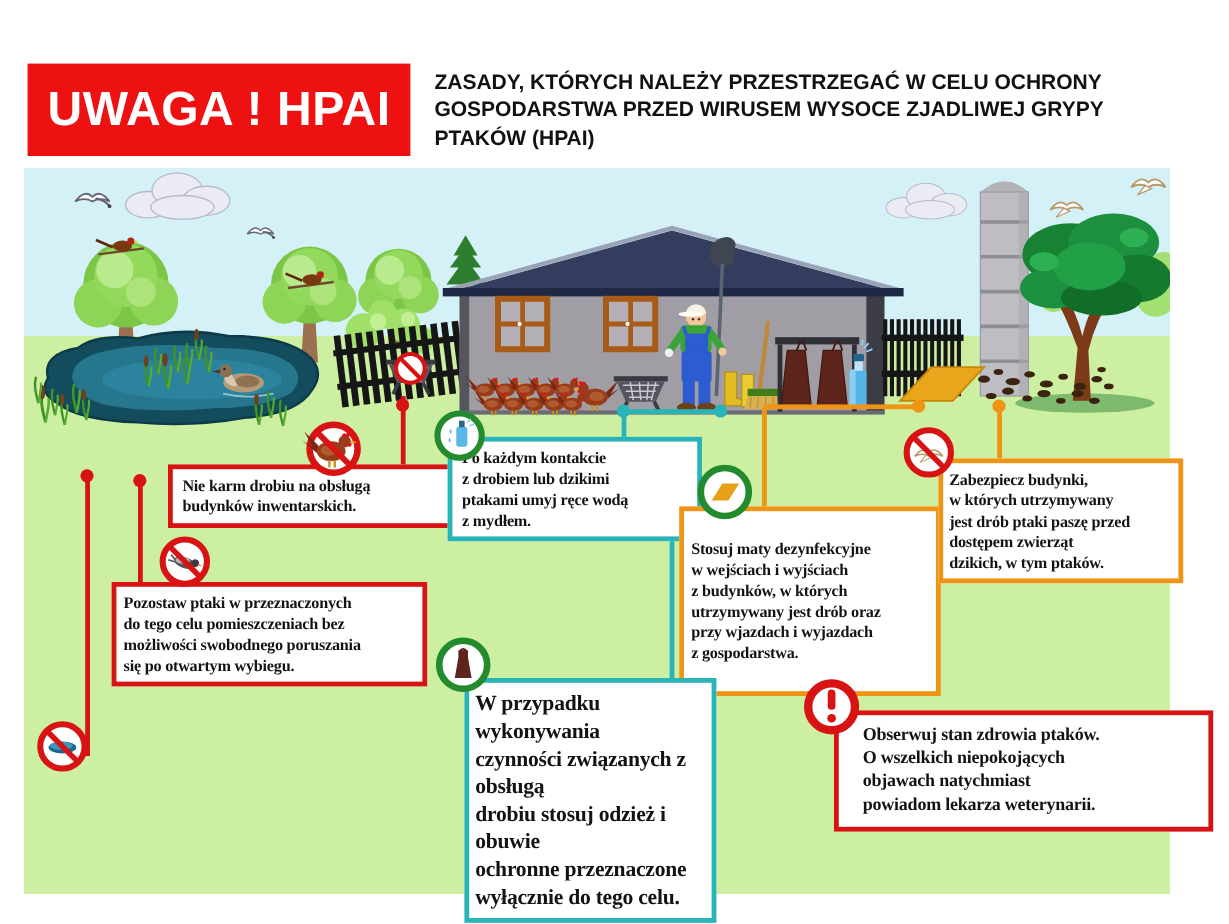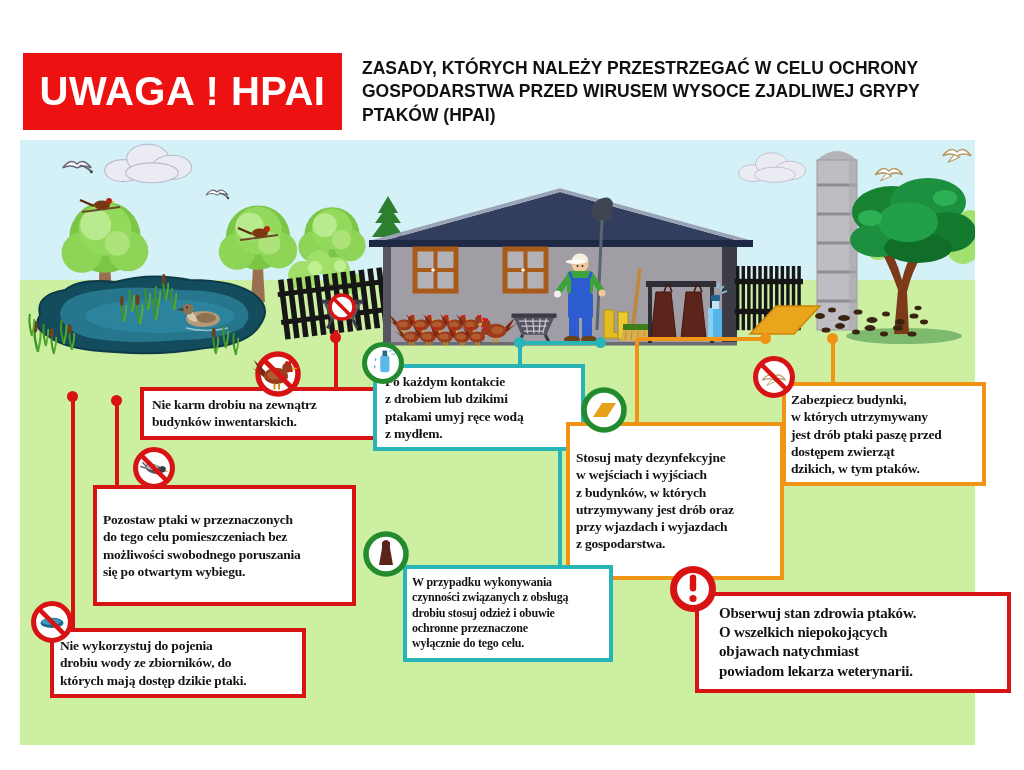--- a/index.html
+++ b/index.html
@@ -335,45 +335,42 @@
   <div class="line teal" style="left:518px;top:343px;width:4px;height:23px;"></div>
   <div class="dot teal" style="left:514px;top:337px;"></div>
   <div class="dot teal" style="left:595px;top:337px;"></div>
   <div class="line teal" style="left:558px;top:446px;width:4px;height:121px;"></div>
   <div class="line orange" style="left:637px;top:337px;width:125px;height:4px;"></div>
   <div class="line orange" style="left:635px;top:339px;width:4px;height:85px;"></div>
   <div class="dot orange" style="left:760px;top:333px;"></div>
   <div class="line orange" style="left:831px;top:339px;width:4px;height:45px;"></div>
   <div class="dot orange" style="left:827px;top:333px;"></div>
 
-  <div class="callout" style="left:140px;top:387px;width:228px;font-size:13.5px;border-color:#d81313;">Nie karm drobiu na zewnątrz
+  <div class="callout" style="left:140px;top:387px;width:228px;font-size:13.5px;border-color:#d81313;">Nie karm drobiu na obsługą
 budynków inwentarskich.</div>
-  <div class="callout" style="left:93px;top:485px;width:243px;font-size:13.5px;border-color:#d81313;padding:22px 6px;">Pozostaw ptaki w przeznaczonych
+  <div class="callout" style="left:93px;top:485px;width:243px;font-size:13.5px;border-color:#d81313;padding:5px 6px;">Pozostaw ptaki w przeznaczonych
 do tego celu pomieszczeniach bez
 możliwości swobodnego poruszania
 się po otwartym wybiegu.</div>
-  <div class="callout" style="left:50px;top:628px;width:236px;font-size:13.5px;border-color:#d81313;padding:5px 6px;">Nie wykorzystuj do pojenia
-drobiu wody ze zbiorników, do
-których mają dostęp dzikie ptaki.</div>
   <div class="callout" style="left:373px;top:364px;width:188px;font-size:13.5px;border-color:#29b4b8;">Po każdym kontakcie
 z drobiem lub dzikimi
 ptakami umyj ręce wodą
 z mydłem.</div>
   <div class="callout" style="left:566px;top:422px;width:198px;font-size:13.5px;border-color:#ef9415;padding:23px 6px;">Stosuj maty dezynfekcyjne
 w wejściach i wyjściach
 z budynków, w których
 utrzymywany jest drób oraz
 przy wjazdach i wyjazdach
 z gospodarstwa.</div>
   <div class="callout" style="left:782px;top:382px;width:186px;font-size:13.5px;border-color:#ef9415;padding:5px 5px;">Zabezpiecz budynki,
 w których utrzymywany
 jest drób ptaki paszę przed
 dostępem zwierząt
 dzikich, w tym ptaków.</div>
-  <div class="callout" style="left:387px;top:565px;width:192px;font-size:12px;border-color:#29b4b8;padding:6px 5px;margin-left:16px;">W przypadku wykonywania
+  <div class="callout" style="left:387px;top:565px;width:192px;font-size:18px;border-color:#29b4b8;padding:6px 5px;">W przypadku wykonywania
 czynności związanych z obsługą
 drobiu stosuj odzież i obuwie
 ochronne przeznaczone
 wyłącznie do tego celu.</div>
   <div class="callout" style="left:695px;top:592px;width:268px;font-size:15px;border-color:#d81313;padding:8px 20px;">Obserwuj stan zdrowia ptaków.
 O wszelkich niepokojących
 objawach natychmiast
 powiadom lekarza weterynarii.</div>
 
   <div class="icon" style="left:252px;top:348px;">

